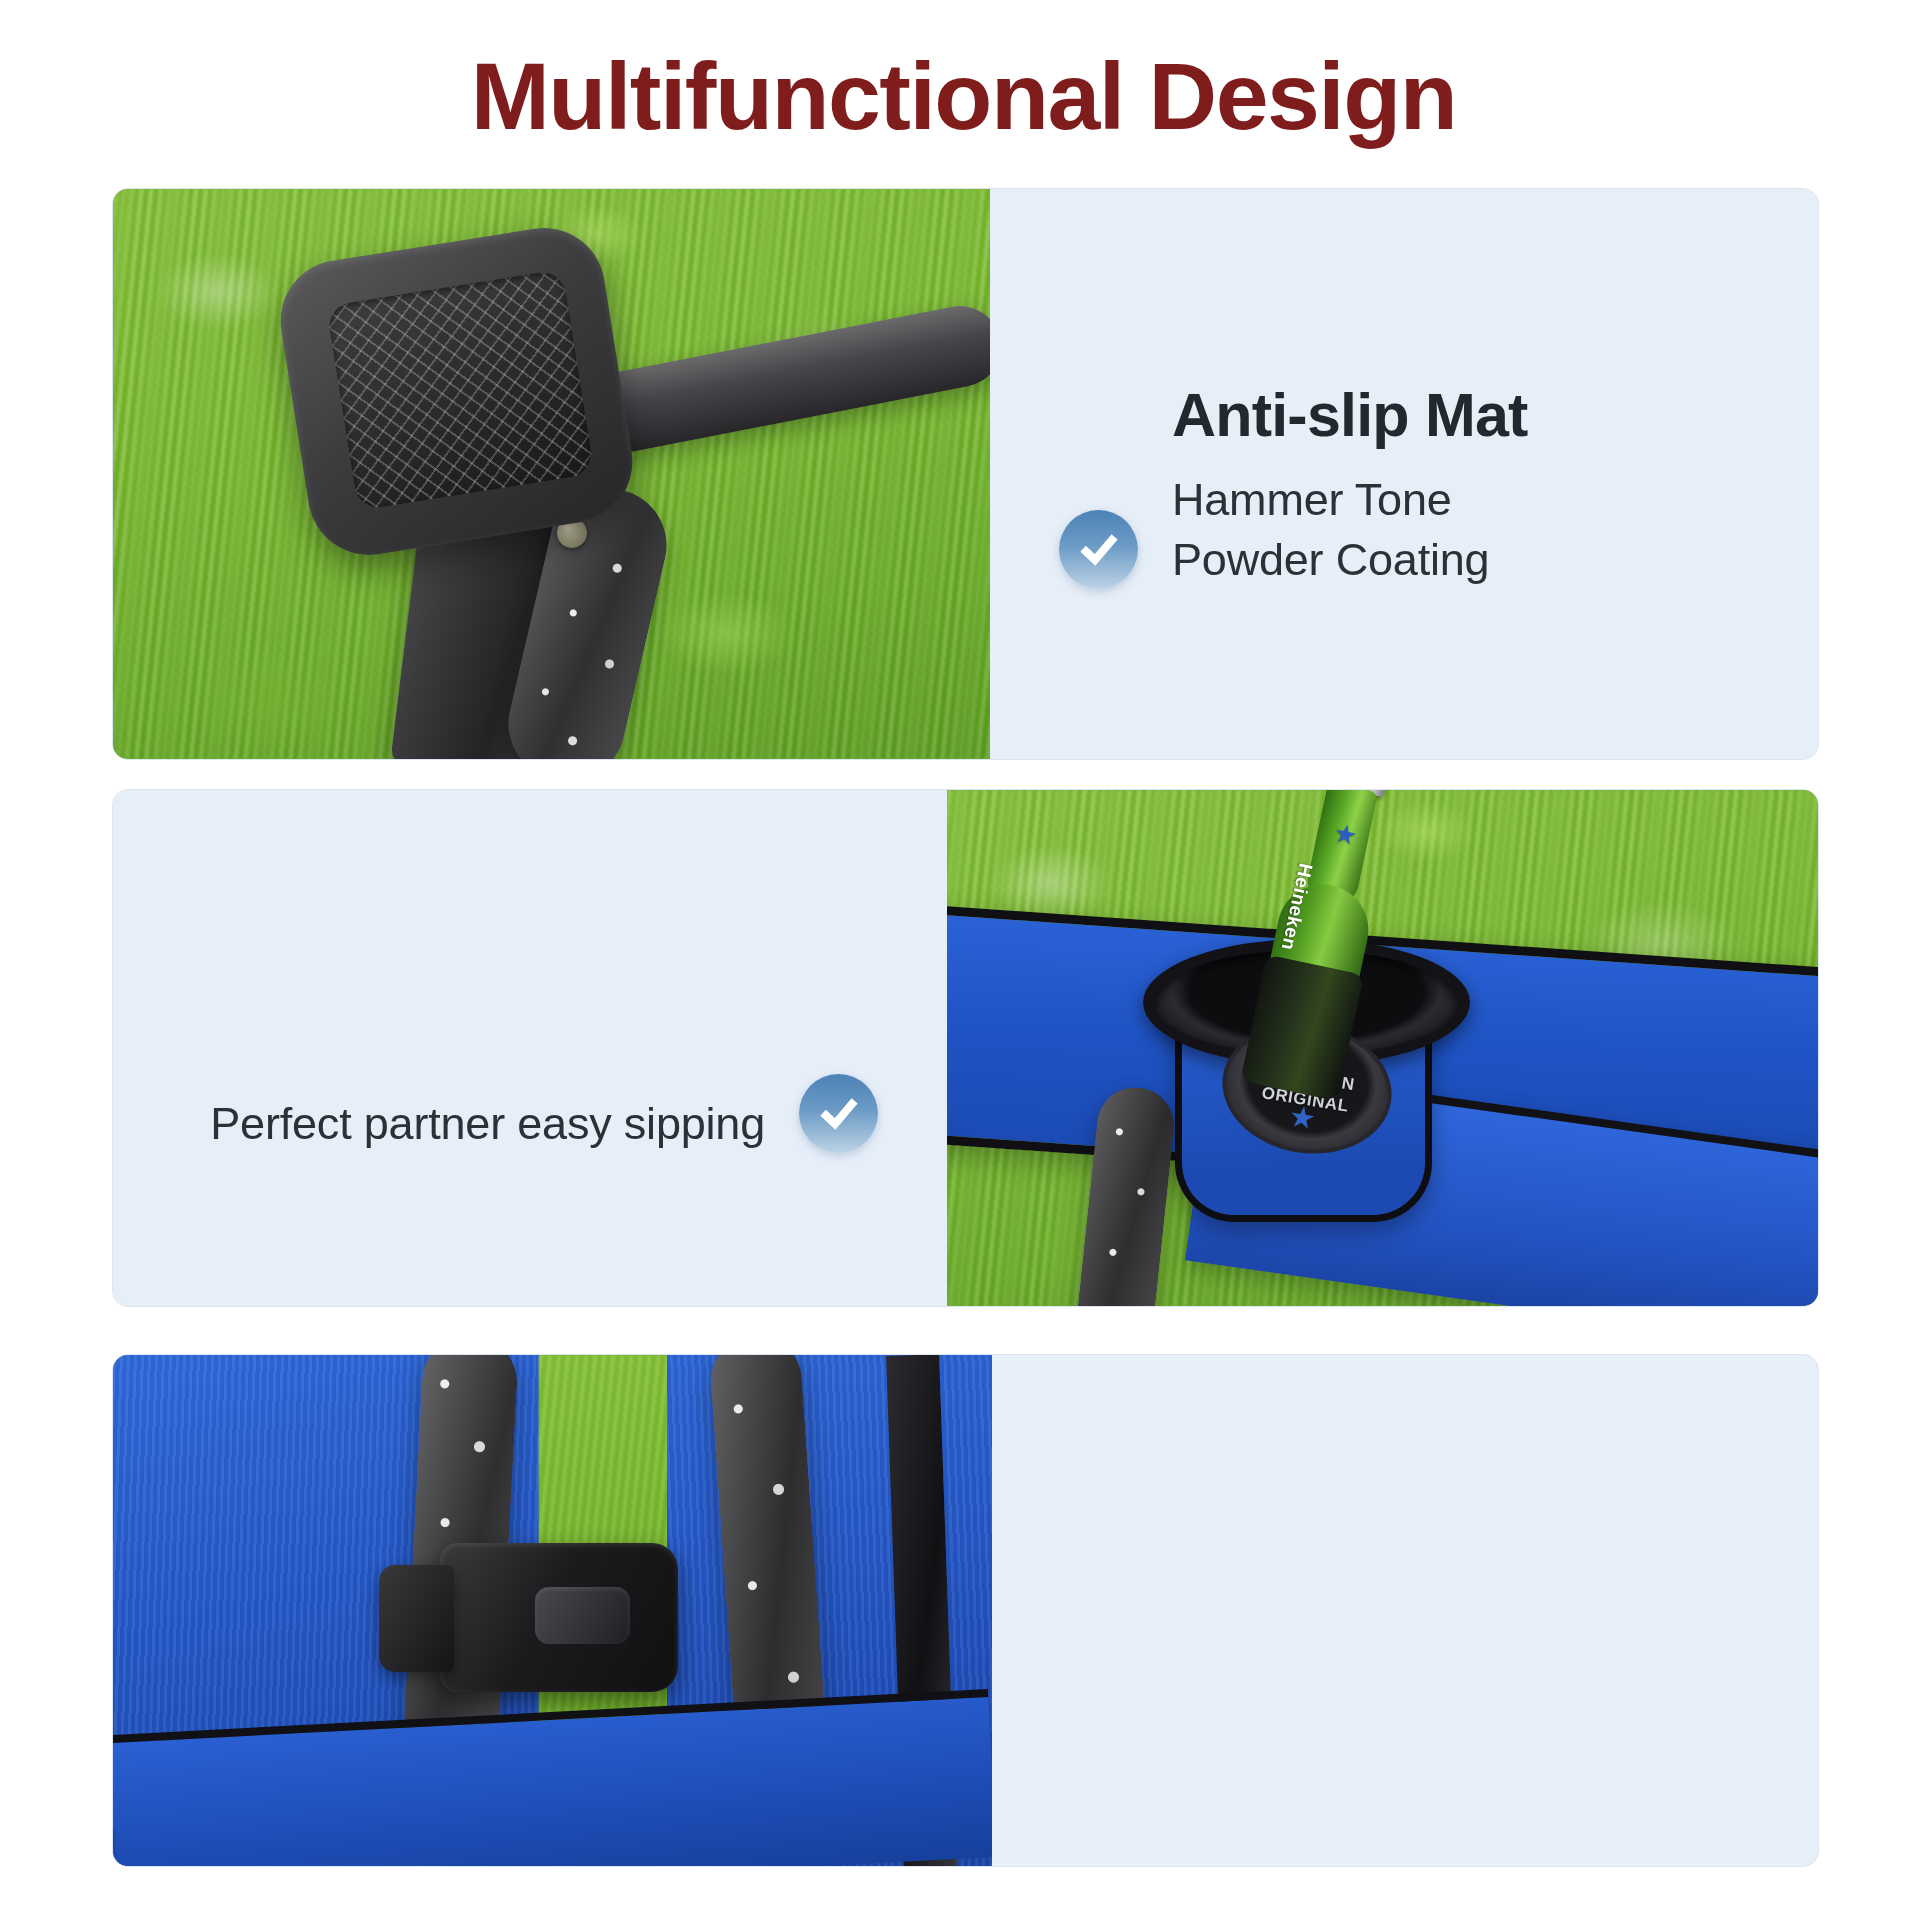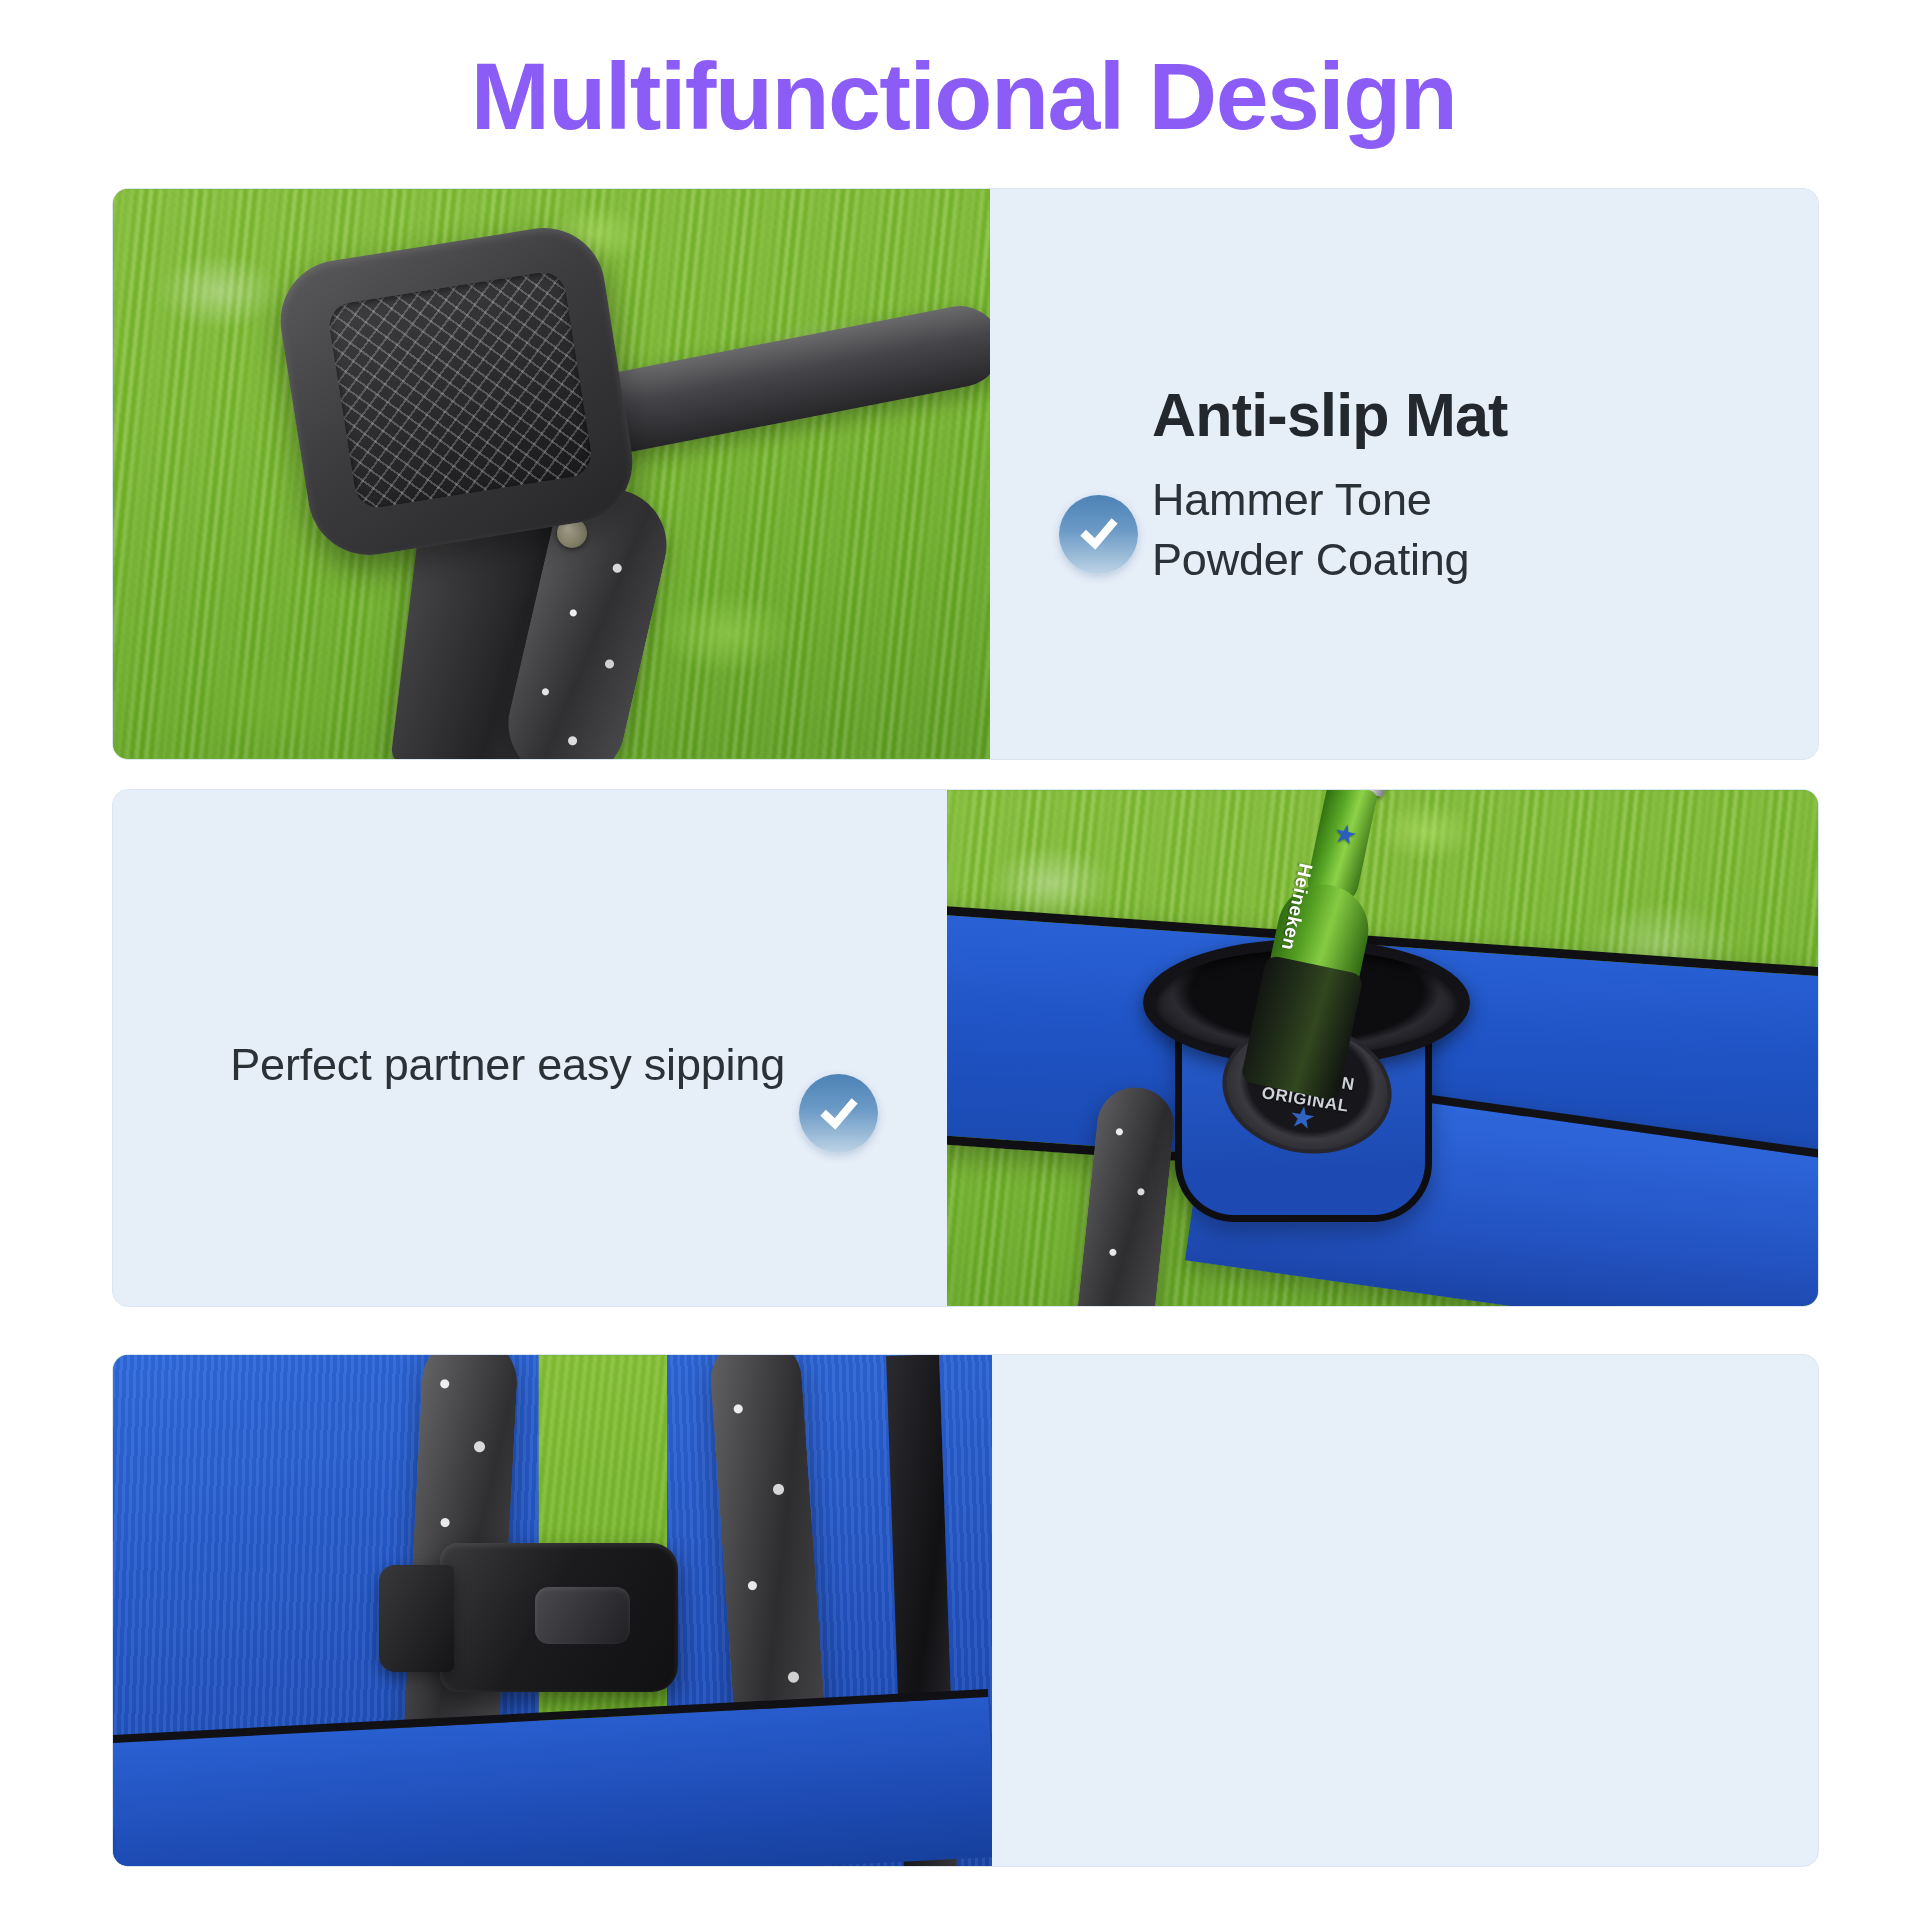--- a/index.html
+++ b/index.html
@@ -22,21 +22,21 @@
   
   .page-title {
     position: absolute;
     top: 44px;
     left: 0;
     width: 1927px;
     text-align: center;
     font-size: 95px;
     font-weight: 700;
     letter-spacing: -1.5px;
-    color: #8b5cf6;
+    color: #7f1d1d;
     line-height: 1.1;
   }
 
   
   .card {
     position: absolute;
     left: 112px;
     width: 1707px;
     border-radius: 16px;
     overflow: hidden;
@@ -351,22 +351,22 @@
   .c3-trim {
     position: absolute; left: 782px; top: 0;
     width: 53px; height: 513px;
     background: linear-gradient(100deg, #2c2c30, #111114 55%, #35353a);
     transform: rotate(-2deg);
   }
 
   
   .content {
     display: flex;
-    align-items: center;
-    gap: 14px;
+    align-items: flex-end;
+    gap: 34px;
     width: 100%;
   }
   .content.left-badge  { padding: 0 55px 0 69px; }
   .content.right-badge { padding: 0 69px 0 55px; flex-direction: row-reverse; }
 
   .badge {
     flex: 0 0 auto;
     width: 79px; height: 79px;
     border-radius: 50%;
     background: linear-gradient(180deg, #4d82b6 0%, #6b9ac6 45%, #9cbcd8 78%, #bed3e6 100%);

